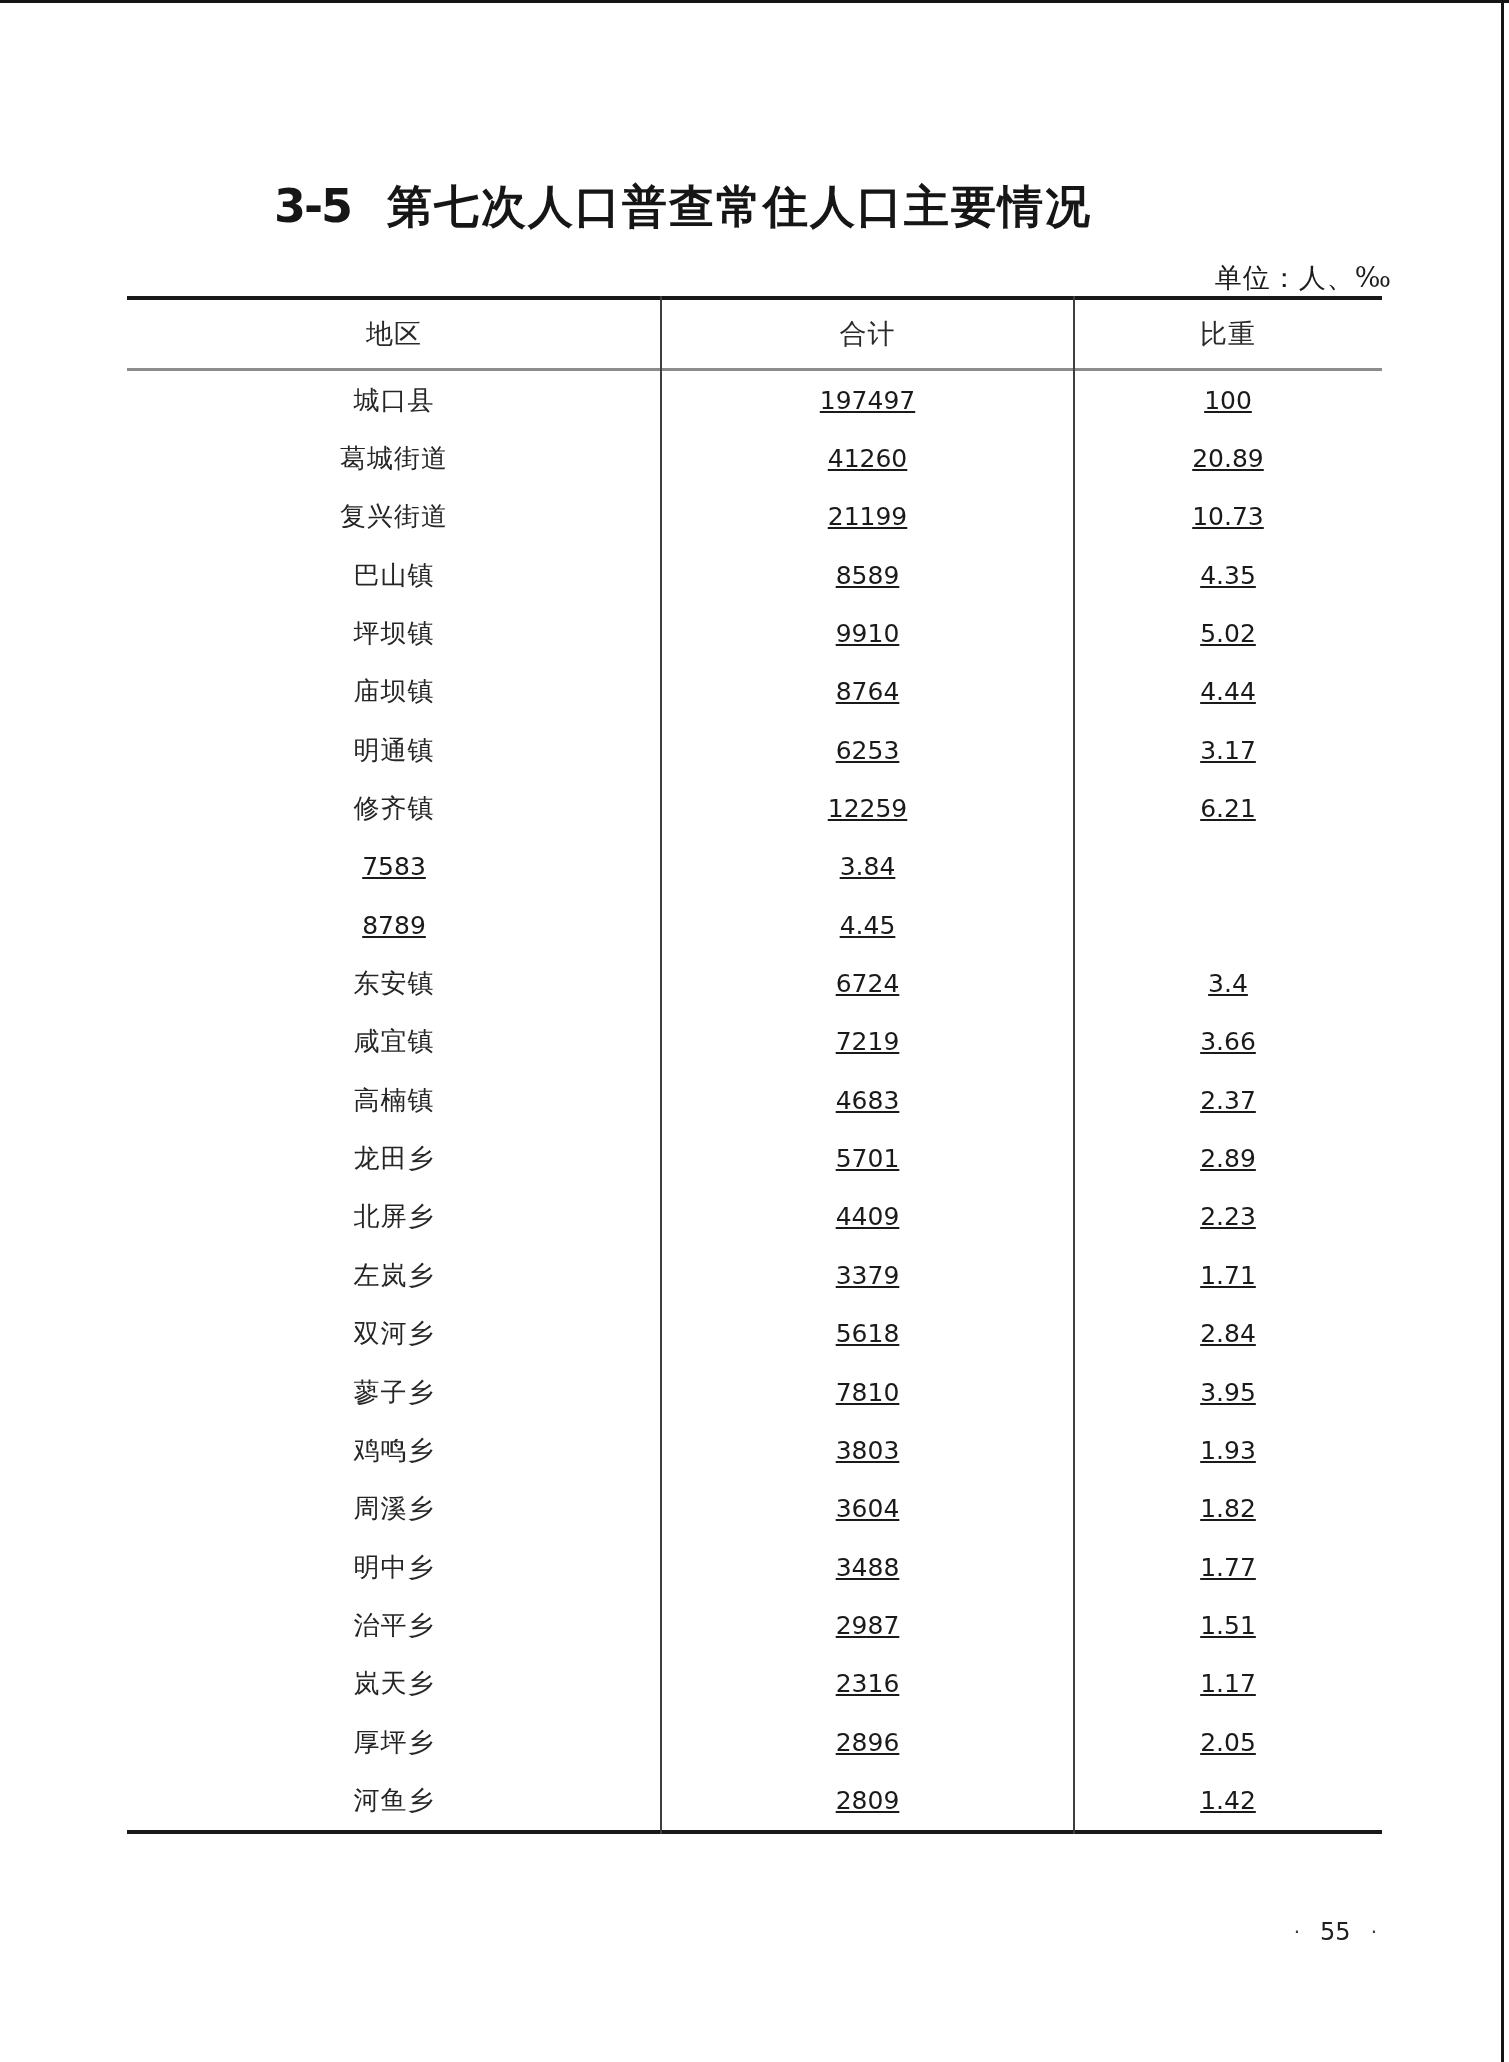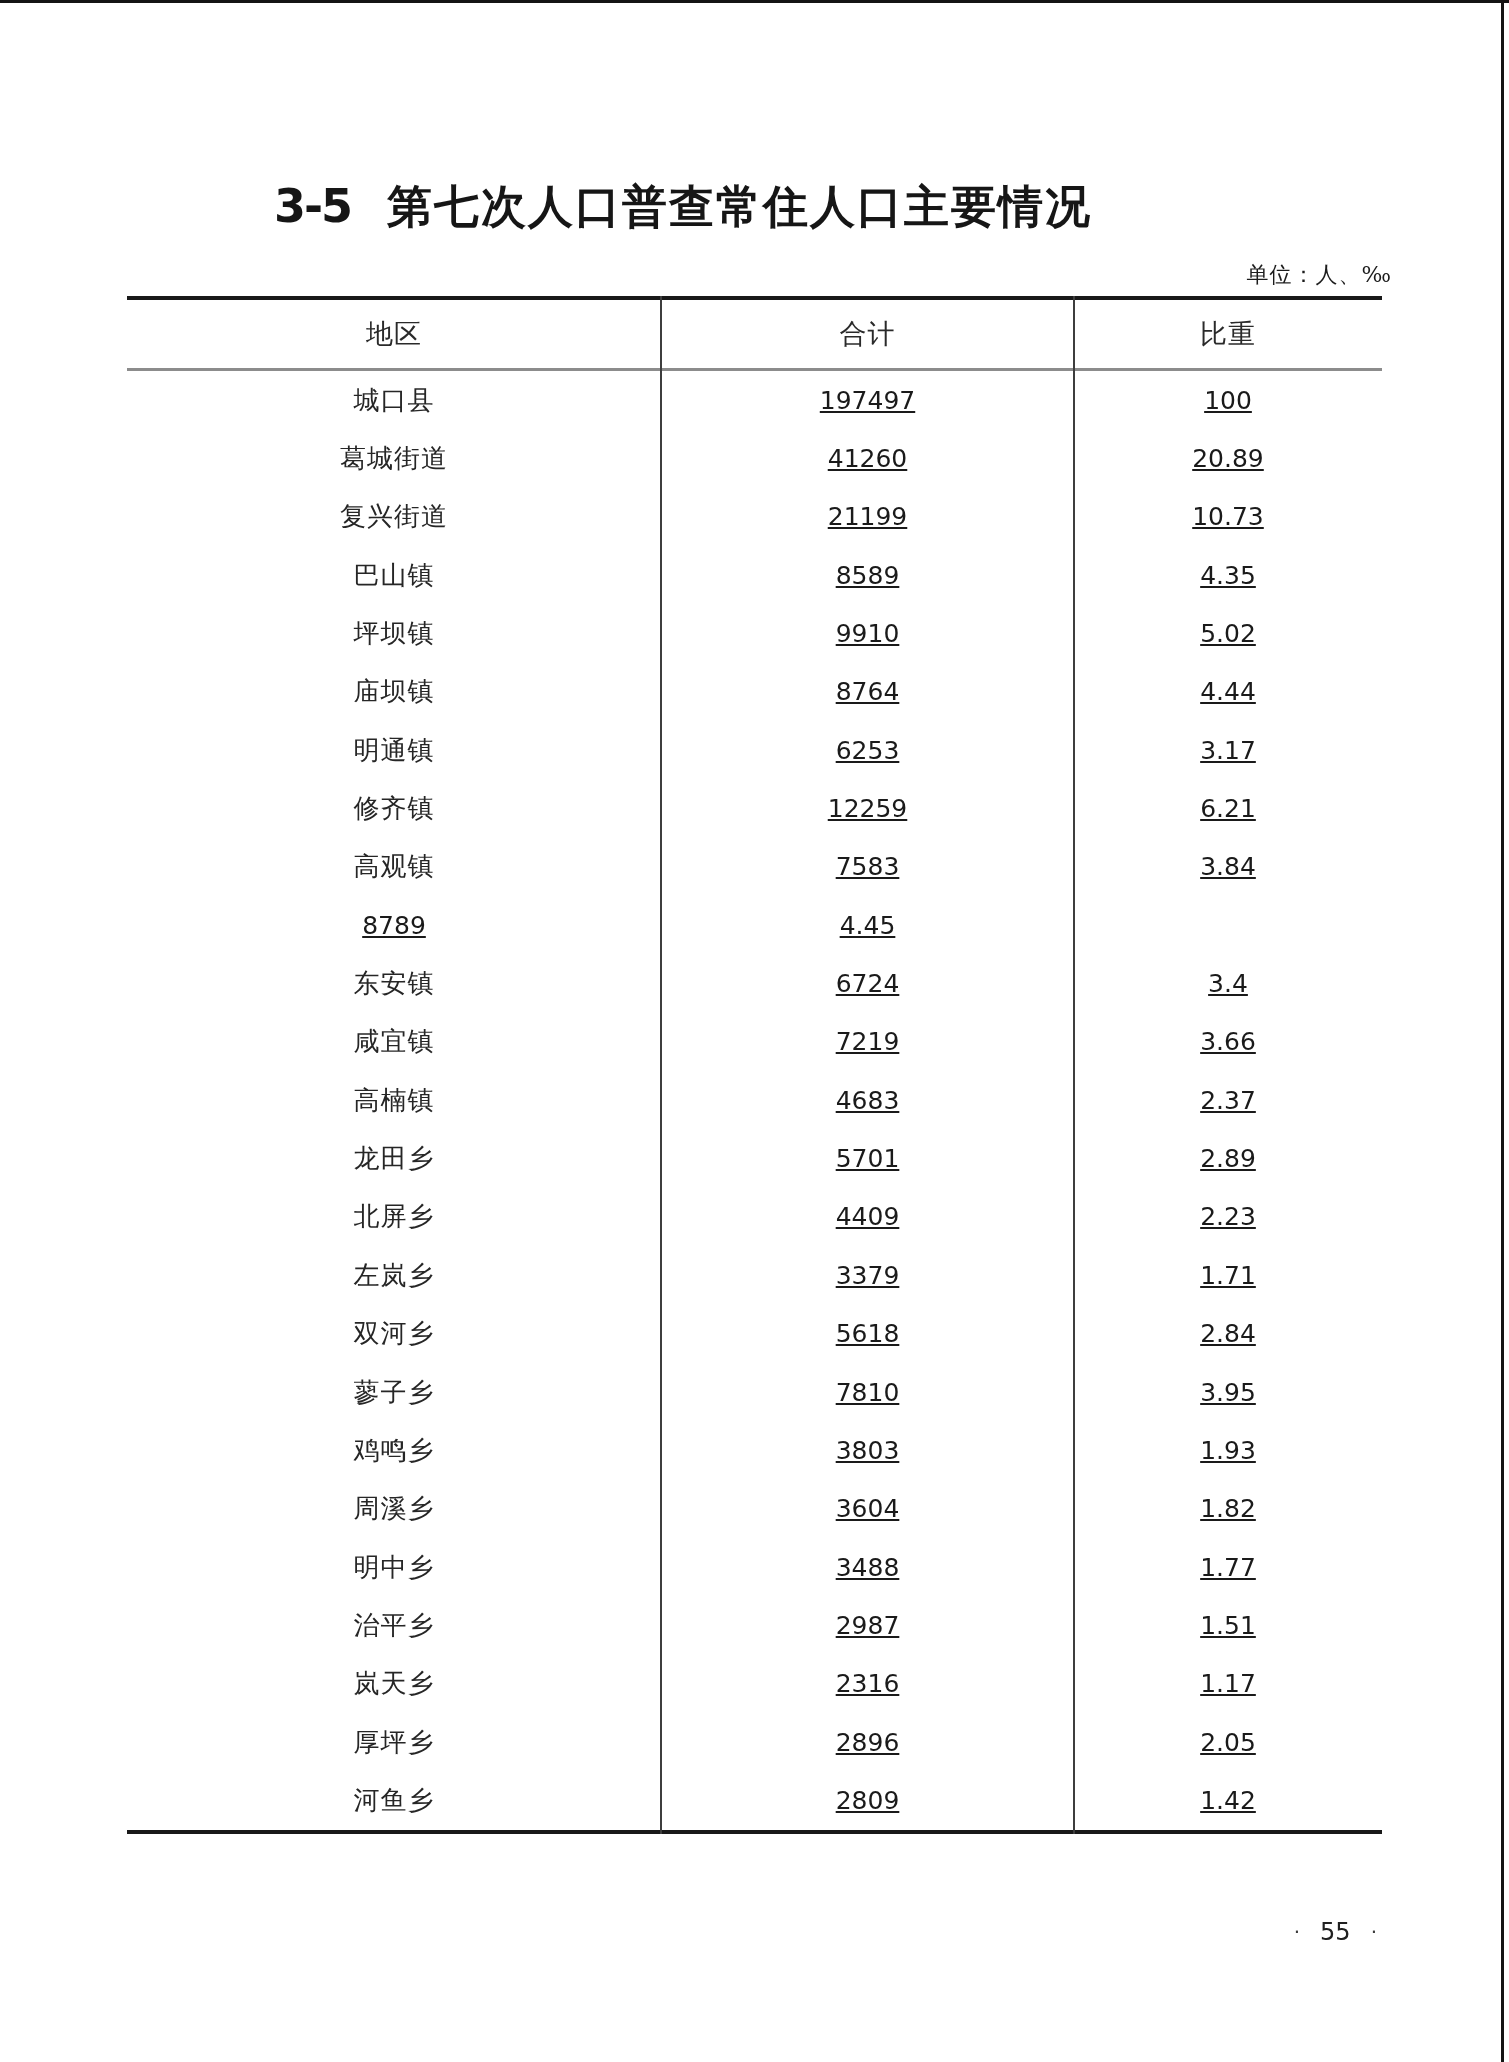--- a/index.html
+++ b/index.html
@@ -26,21 +26,21 @@
     font-weight:900;font-size:46px;letter-spacing:-2px;
     margin-right:36px;color:#161616;
   }
   .title-text{
     font-weight:bold;font-size:45px;letter-spacing:2px;color:#161616;
   }
 
   
   .unit-label{
     position:absolute;top:260px;right:117px;
-    font-size:22px;letter-spacing:1px;color:#1c1c1c;
+    font-size:27px;letter-spacing:1px;color:#1c1c1c;
   }
 
   
   .census-table{
     position:absolute;left:127px;top:296px;width:1255px;
   }
   .rule-top{height:4px;background:#191919;}
   .rule-bottom{height:4px;background:#191919;}
   .rule-header{height:3px;background:#8c8c8c;}
   .vline{position:absolute;top:0;bottom:0;width:2px;background:#3d3d3d;}
@@ -139,21 +139,20 @@
     <div class="cell num">3.17</div>
   </div>
 
   <div class="trow body-row">
     <div class="cell region">修齐镇</div>
     <div class="cell num">12259</div>
     <div class="cell num">6.21</div>
   </div>
 
   <div class="trow body-row">
-    <div class="cell region">高观镇</div>
     <div class="cell num">7583</div>
     <div class="cell num">3.84</div>
   </div>
 
   <div class="trow body-row">
     <div class="cell num">8789</div>
     <div class="cell num">4.45</div>
   </div>
 
   <div class="trow body-row">

